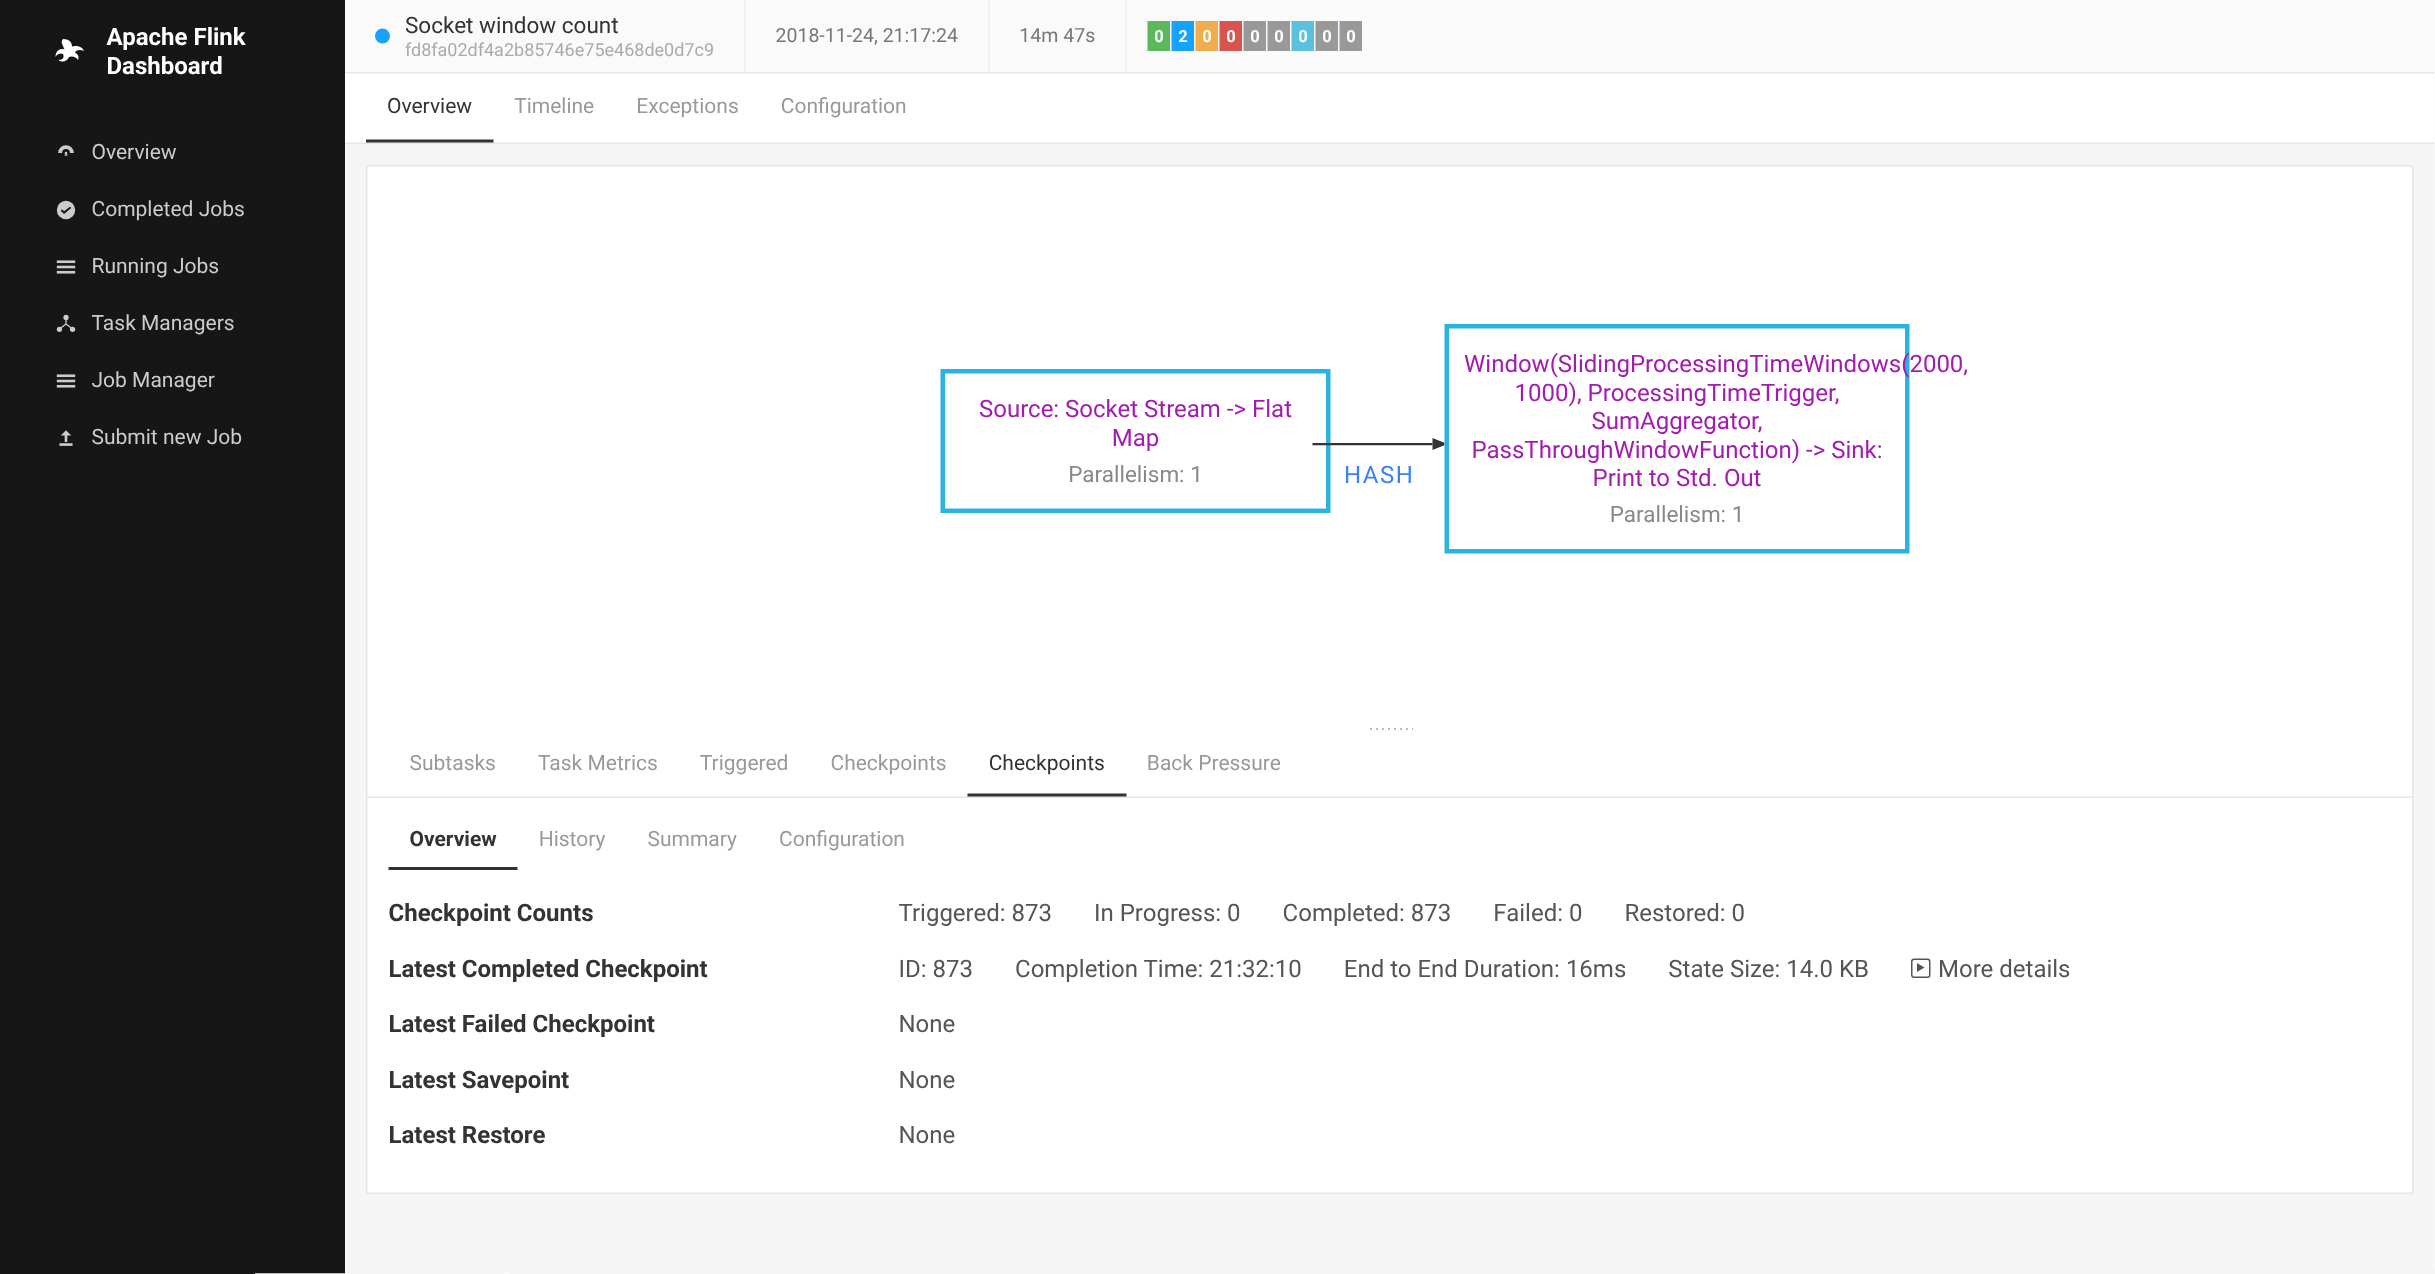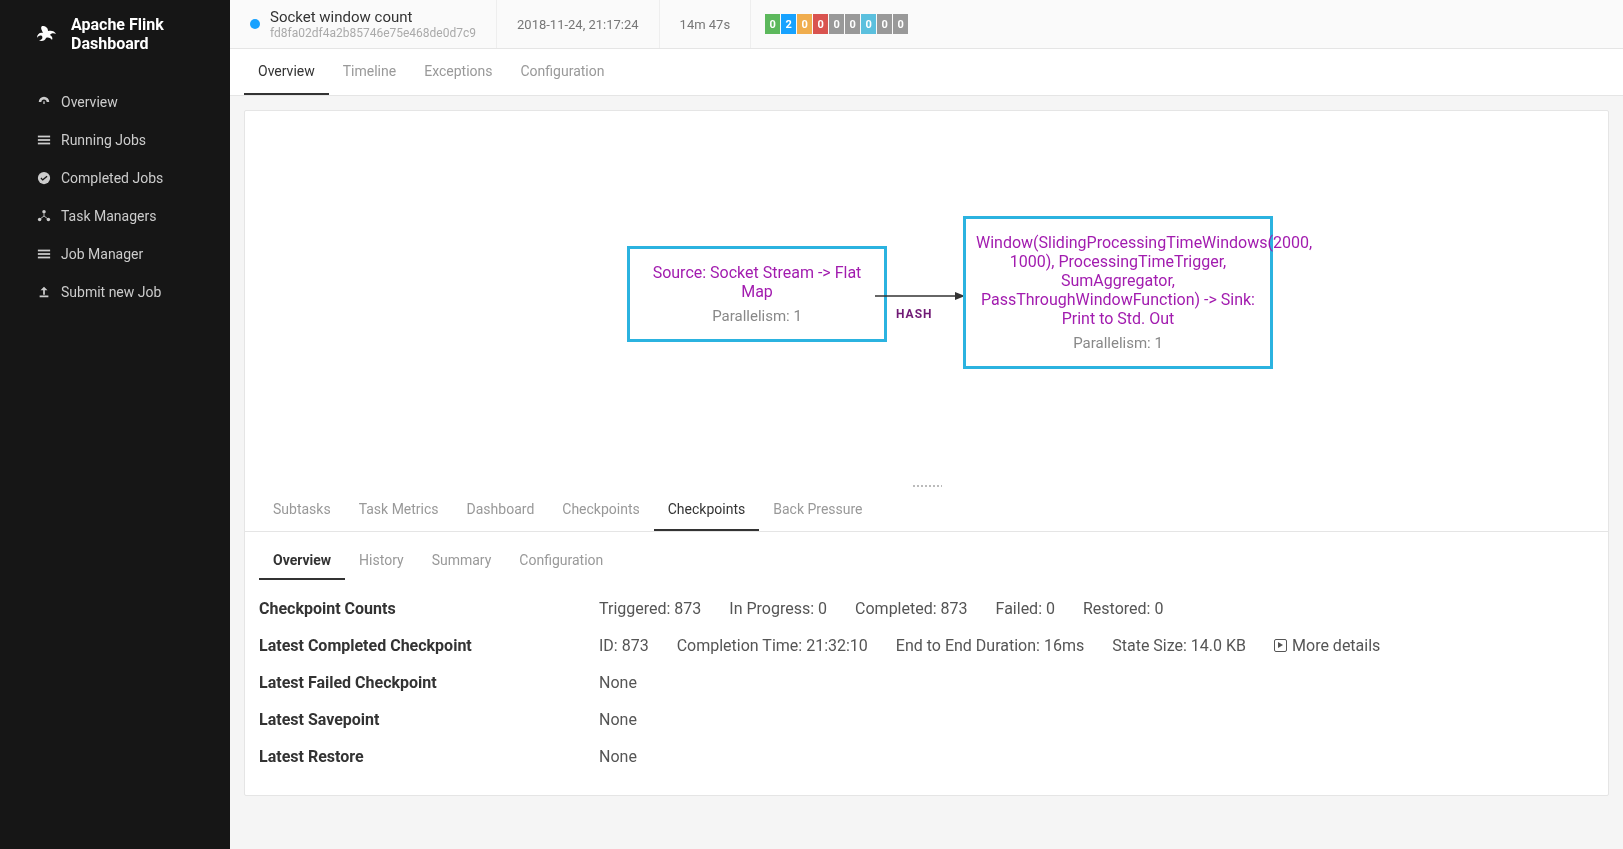--- a/index.html
+++ b/index.html
@@ -33,21 +33,21 @@
 
 .panel { margin: 14px; background: #fff; border: 1px solid #e5e5e5; border-radius: 2px; }
 .graph-area { height: 370px; position: relative; }
 .resize-handle { height: 8px; display: flex; justify-content: center; align-items: center; cursor: ns-resize; }
 .resize-handle span { width: 30px; height: 3px; background-image: radial-gradient(#bbb 1px, transparent 1px); background-size: 4px 4px; }
 
 
 .node { position: absolute; border: 3px solid #2bb3e0; background: #fff; padding: 14px 10px; text-align: center; }
 .node-title { font-size: 16px; color: #a21caf; }
 .node-sub { font-size: 15px; color: #888; margin-top: 6px; }
-.edge-label { position: absolute; font-size: 12px; color: #701a75; font-weight: 700; letter-spacing: 1px; }
+.edge-label { position: absolute; font-size: 16px; color: #3b82f6; font-weight: 400; letter-spacing: 1px; }
 
 
 .subtabs { padding: 0 14px; display: flex; border-bottom: 1px solid #e5e5e5; }
 .subtab { padding: 12px 14px; color: #999; cursor: pointer; border-bottom: 2px solid transparent; font-size: 14px; }
 .subtab.active { color: #333; border-bottom-color: #333; }
 
 .subsubtabs { padding: 10px 14px 0 14px; display: flex; }
 .subsubtab { padding: 10px 14px; color: #999; cursor: pointer; border-bottom: 2px solid transparent; font-size: 14px; }
 .subsubtab.active { color: #333; font-weight: 700; border-bottom-color: #333; }
 
@@ -78,35 +78,35 @@
           <svg viewBox="0 0 16 16" fill="#ccc">
             <path d="M8 2a6 6 0 00-6 6h3a3 3 0 016 0h3a6 6 0 00-6-6zm-1 7h2v1H7z"></path>
             <circle cx="8" cy="8" r="1"></circle>
           </svg>
         </span>
       <span>Overview</span>
     </li>
     <li>
       <span class="icon">
           <svg viewBox="0 0 16 16" fill="#ccc">
+            <circle cx="8" cy="8" r="7"></circle>
+            <path fill="#161616" d="M6.5 11L4 8.5l1-1 1.5 1.5L11 5.5l1 1z"></path>
+          </svg>
+        </span>
+      <span>Completed Jobs</span>
+    </li>
+    <li>
+      <span class="icon">
+          <svg viewBox="0 0 16 16" fill="#ccc">
             <rect x="1" y="3" width="14" height="2"></rect>
             <rect x="1" y="7" width="14" height="2"></rect>
             <rect x="1" y="11" width="14" height="2"></rect>
           </svg>
         </span>
       <span>Running Jobs</span>
-    </li>
-    <li>
-      <span class="icon">
-          <svg viewBox="0 0 16 16" fill="#ccc">
-            <circle cx="8" cy="8" r="7"></circle>
-            <path fill="#161616" d="M6.5 11L4 8.5l1-1 1.5 1.5L11 5.5l1 1z"></path>
-          </svg>
-        </span>
-      <span>Completed Jobs</span>
     </li>
     <li>
       <span class="icon">
           <svg viewBox="0 0 16 16" fill="#ccc">
             <circle cx="8" cy="3" r="2"></circle>
             <circle cx="3" cy="12" r="2"></circle>
             <circle cx="13" cy="12" r="2"></circle>
             <path stroke="#ccc" stroke-width="1" d="M8 5v3M8 8L4 11M8 8l4 3"></path>
           </svg>
         </span>
@@ -183,21 +183,21 @@
         <div class="node-sub">Parallelism: 1</div>
       </div>
     </div>
     <div class="resize-handle">
         <span></span>
       </div>
 
     <div class="subtabs" id="detailTabs">
         <div class="subtab">Subtasks</div>
         <div class="subtab">Task Metrics</div>
-        <div class="subtab">Dashboard</div>
+        <div class="subtab">Triggered</div>
         <div class="subtab">Checkpoints</div>
         <div class="subtab active">Checkpoints</div>
         <div class="subtab">Back Pressure</div>
       </div>
 
     <div class="subsubtabs" id="cpTabs">
         <div class="subsubtab active">Overview</div>
         <div class="subsubtab">History</div>
         <div class="subsubtab">Summary</div>
         <div class="subsubtab">Configuration</div>

